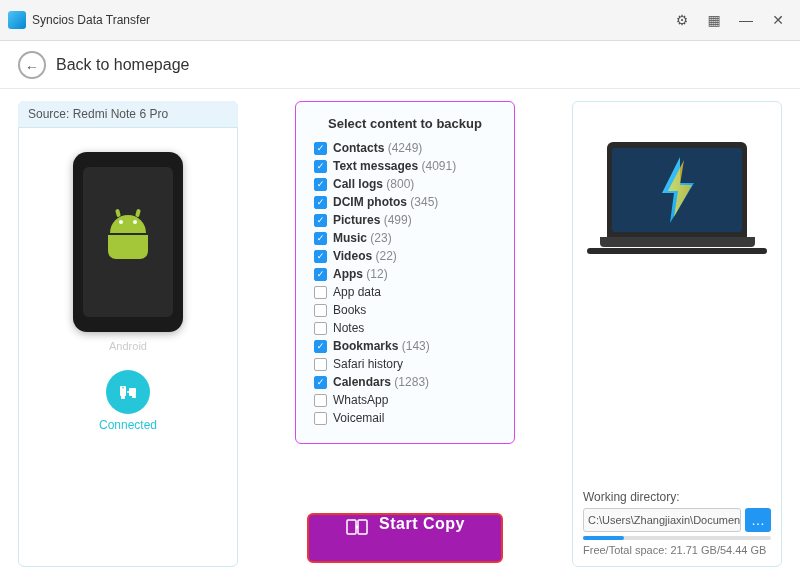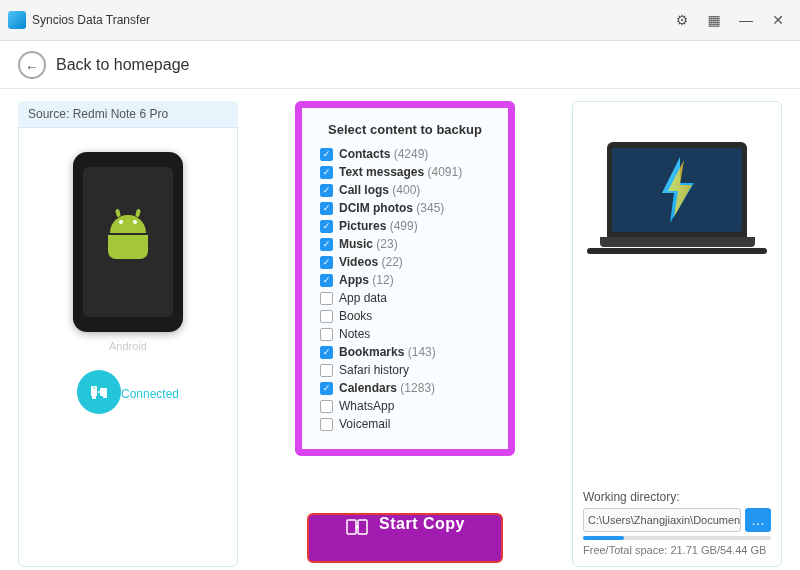--- a/index.html
+++ b/index.html
@@ -199,21 +199,21 @@
     }
     .android-label {
       color: #ccc;
       font-size: 11px;
       margin-top: 8px;
     }
 
     
     .connected-area {
       display: flex;
-      flex-direction: row;
+      flex-direction: column;
       align-items: center;
       margin-top: 18px;
     }
     .connected-icon {
       width: 44px;
       height: 44px;
       background: #26c6da;
       border-radius: 50%;
       display: flex;
       align-items: center;
@@ -232,21 +232,21 @@
     .center-panel {
       flex: 1;
       display: flex;
       flex-direction: column;
       align-items: center;
       justify-content: flex-start;
       gap: 16px;
     }
 
     .select-box {
-      border: 7px solid #d946ef;
+      border: 1px solid #d946ef;
       border-radius: 6px;
       padding: 14px 18px;
       width: 220px;
       background: #f9fdff;
     }
     .select-box-title {
       font-size: 13px;
       font-weight: 600;
       color: #333;
       margin-bottom: 10px;
@@ -504,21 +504,21 @@
               <div class="checkbox-item">
                 <div class="cb checked">✓</div>
                 <span><strong>Contacts</strong><span style="color:#888;font-weight:normal"> (4249)</span></span>
               </div>
               <div class="checkbox-item">
                 <div class="cb checked">✓</div>
                 <span><strong>Text messages</strong><span style="color:#888;font-weight:normal"> (4091)</span></span>
               </div>
               <div class="checkbox-item">
                 <div class="cb checked">✓</div>
-                <span><strong>Call logs</strong><span style="color:#888;font-weight:normal"> (400)</span></span>
+                <span><strong>Call logs</strong><span style="color:#888;font-weight:normal"> (800)</span></span>
               </div>
               <div class="checkbox-item">
                 <div class="cb checked">✓</div>
                 <span><strong>DCIM photos</strong><span style="color:#888;font-weight:normal"> (345)</span></span>
               </div>
               <div class="checkbox-item">
                 <div class="cb checked">✓</div>
                 <span><strong>Pictures</strong><span style="color:#888;font-weight:normal"> (499)</span></span>
               </div>
               <div class="checkbox-item">

